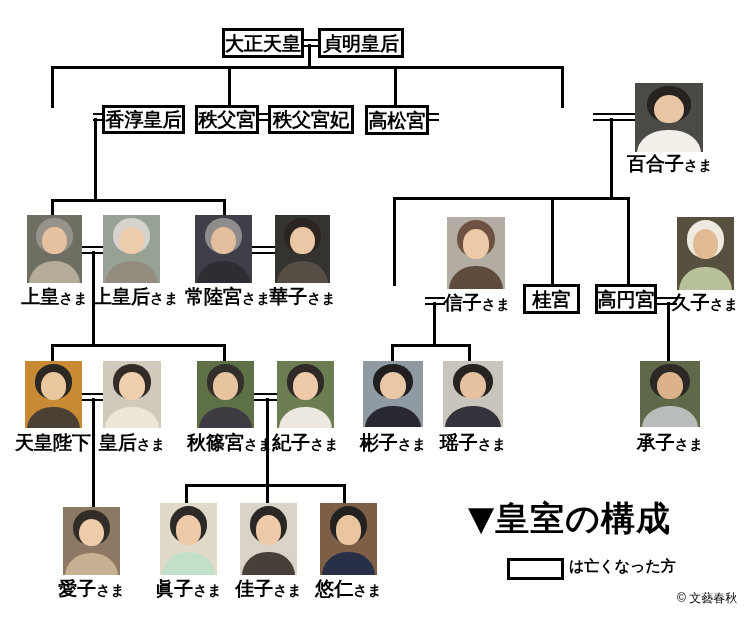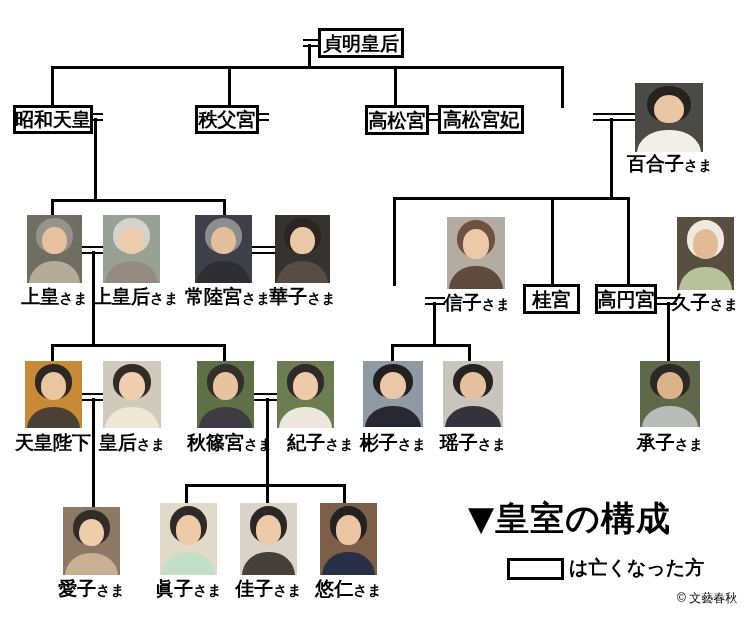--- a/index.html
+++ b/index.html
@@ -19,21 +19,21 @@
   .photo i{position:absolute;display:block;}
   .photo .av-hair{left:17%;top:4%;width:66%;height:52%;border-radius:50% 50% 46% 46%;background:var(--hair,#222);}
   .photo .av-face{left:28%;top:17%;width:44%;height:41%;border-radius:50% 50% 46% 46%;background:var(--skin,#e8c6a4);}
   .photo .av-body{left:3%;bottom:-2%;width:94%;height:34%;border-radius:48% 48% 0 0/100% 100% 0 0;background:var(--cloth,#555);}
   
   .cap{position:absolute;text-align:center;font-weight:900;font-size:19px;line-height:1.15;white-space:nowrap;}
   .cap .sama{font-size:14px;}
   
   .title{position:absolute;font-weight:900;font-size:34px;line-height:1;letter-spacing:1px;}
   .legend-box{position:absolute;border:3px solid #000;background:#fff;box-sizing:border-box;}
-  .legend-text{position:absolute;font-weight:900;font-size:19px;line-height:1.2;white-space:nowrap;font-family:Liberation Serif, serif;}
+  .legend-text{position:absolute;font-weight:900;font-size:15px;line-height:1.2;white-space:nowrap;font-family:Liberation Serif, serif;}
   .credit{position:absolute;font-size:12px;line-height:1;white-space:nowrap;
           font-family:Liberation Sans, sans-serif;}
 </style>
 </head>
 <body>
 
 <div class="stage">
 
   <i class="h" style="left:51px;top:66px;width:513px"></i>
   <i class="h" style="left:51px;top:199px;width:175px"></i>
@@ -71,25 +71,26 @@
   <i class="m" style="left:258px;top:113px;width:11px"></i>
   <i class="m" style="left:428px;top:113px;width:11px"></i>
   <i class="m" style="left:593px;top:113px;width:42px"></i>
   <i class="m" style="left:82px;top:246px;width:21px"></i>
   <i class="m" style="left:252px;top:246px;width:23px"></i>
   <i class="m" style="left:425px;top:297px;width:20px"></i>
   <i class="m" style="left:657px;top:297px;width:20px"></i>
   <i class="m" style="left:81px;top:393px;width:23px"></i>
   <i class="m" style="left:253px;top:393px;width:25px"></i>
 
+  <div class="dbox" style="left:222px;top:28px;width:82px;height:30px">大正天皇</div>
   <div class="dbox" style="left:318px;top:28px;width:86px;height:30px">貞明皇后</div>
-  <div class="dbox" style="left:13px;top:105px;width:80px;height:29px">昭和天皇</div>
+  <div class="dbox" style="left:102px;top:105px;width:83px;height:29px">香淳皇后</div>
   <div class="dbox" style="left:195px;top:105px;width:64px;height:29px">秩父宮</div>
+  <div class="dbox" style="left:268px;top:105px;width:86px;height:29px">秩父宮妃</div>
   <div class="dbox" style="left:365px;top:105px;width:64px;height:30px">高松宮</div>
-  <div class="dbox" style="left:438px;top:105px;width:86px;height:29px">高松宮妃</div>
   <div class="dbox" style="left:523px;top:284px;width:57px;height:30px">桂宮</div>
   <div class="dbox" style="left:595px;top:284px;width:62px;height:30px">高円宮</div>
 
   <div class="photo" style="left: 635px; top: 83px; width: 68px; height: 69px; --bg: #4a4a46; --hair: #262220; --skin: #e9c6a4; --cloth: #f1efe8;">
       <i class="av-hair"></i>
       <i class="av-face"></i>
       <i class="av-body"></i>
     </div>
   <div class="photo" style="left: 27px; top: 215px; width: 55px; height: 68px; --bg: #6f6e62; --hair: #97928a; --skin: #e6c2a0; --cloth: #b4ab99;">
       <i class="av-hair"></i>
@@ -180,21 +181,21 @@
   <div class="cap" style="left:627px;top:153px;width:84px"><span>百合子</span><span class="sama">さま</span></div>
   <div class="cap" style="left:17px;top:286px;width:75px"><span>上皇</span><span class="sama">さま</span></div>
   <div class="cap" style="left:93px;top:286px;width:77px"><span>上皇后</span><span class="sama">さま</span></div>
   <div class="cap" style="left:185px;top:286px;width:77px"><span>常陸宮</span><span class="sama">さま</span></div>
   <div class="cap" style="left:265px;top:286px;width:75px"><span>華子</span><span class="sama">さま</span></div>
   <div class="cap" style="left:443px;top:292px;width:68px"><span>信子</span><span class="sama">さま</span></div>
   <div class="cap" style="left:670px;top:292px;width:70px"><span>久子</span><span class="sama">さま</span></div>
   <div class="cap" style="left:15px;top:432px;width:76px"><span>天皇陛下</span><span class="sama"></span></div>
   <div class="cap" style="left:93px;top:432px;width:78px"><span>皇后</span><span class="sama">さま</span></div>
   <div class="cap" style="left:187px;top:432px;width:77px"><span>秋篠宮</span><span class="sama">さま</span></div>
-  <div class="cap" style="left:282px;top:432px;width:77px"><span>紀子</span><span class="sama">さま</span></div>
+  <div class="cap" style="left:267px;top:432px;width:77px"><span>紀子</span><span class="sama">さま</span></div>
   <div class="cap" style="left:353px;top:432px;width:80px"><span>彬子</span><span class="sama">さま</span></div>
   <div class="cap" style="left:433px;top:432px;width:80px"><span>瑶子</span><span class="sama">さま</span></div>
   <div class="cap" style="left:630px;top:432px;width:80px"><span>承子</span><span class="sama">さま</span></div>
   <div class="cap" style="left:53px;top:578px;width:77px"><span>愛子</span><span class="sama">さま</span></div>
   <div class="cap" style="left:150px;top:578px;width:77px"><span>眞子</span><span class="sama">さま</span></div>
   <div class="cap" style="left:230px;top:578px;width:77px"><span>佳子</span><span class="sama">さま</span></div>
   <div class="cap" style="left:310px;top:578px;width:77px"><span>悠仁</span><span class="sama">さま</span></div>
 
   <div class="title" style="left:468px;top:501px">▼皇室の構成</div>
   <div class="legend-box" style="left:507px;top:558px;width:57px;height:22px"></div>

